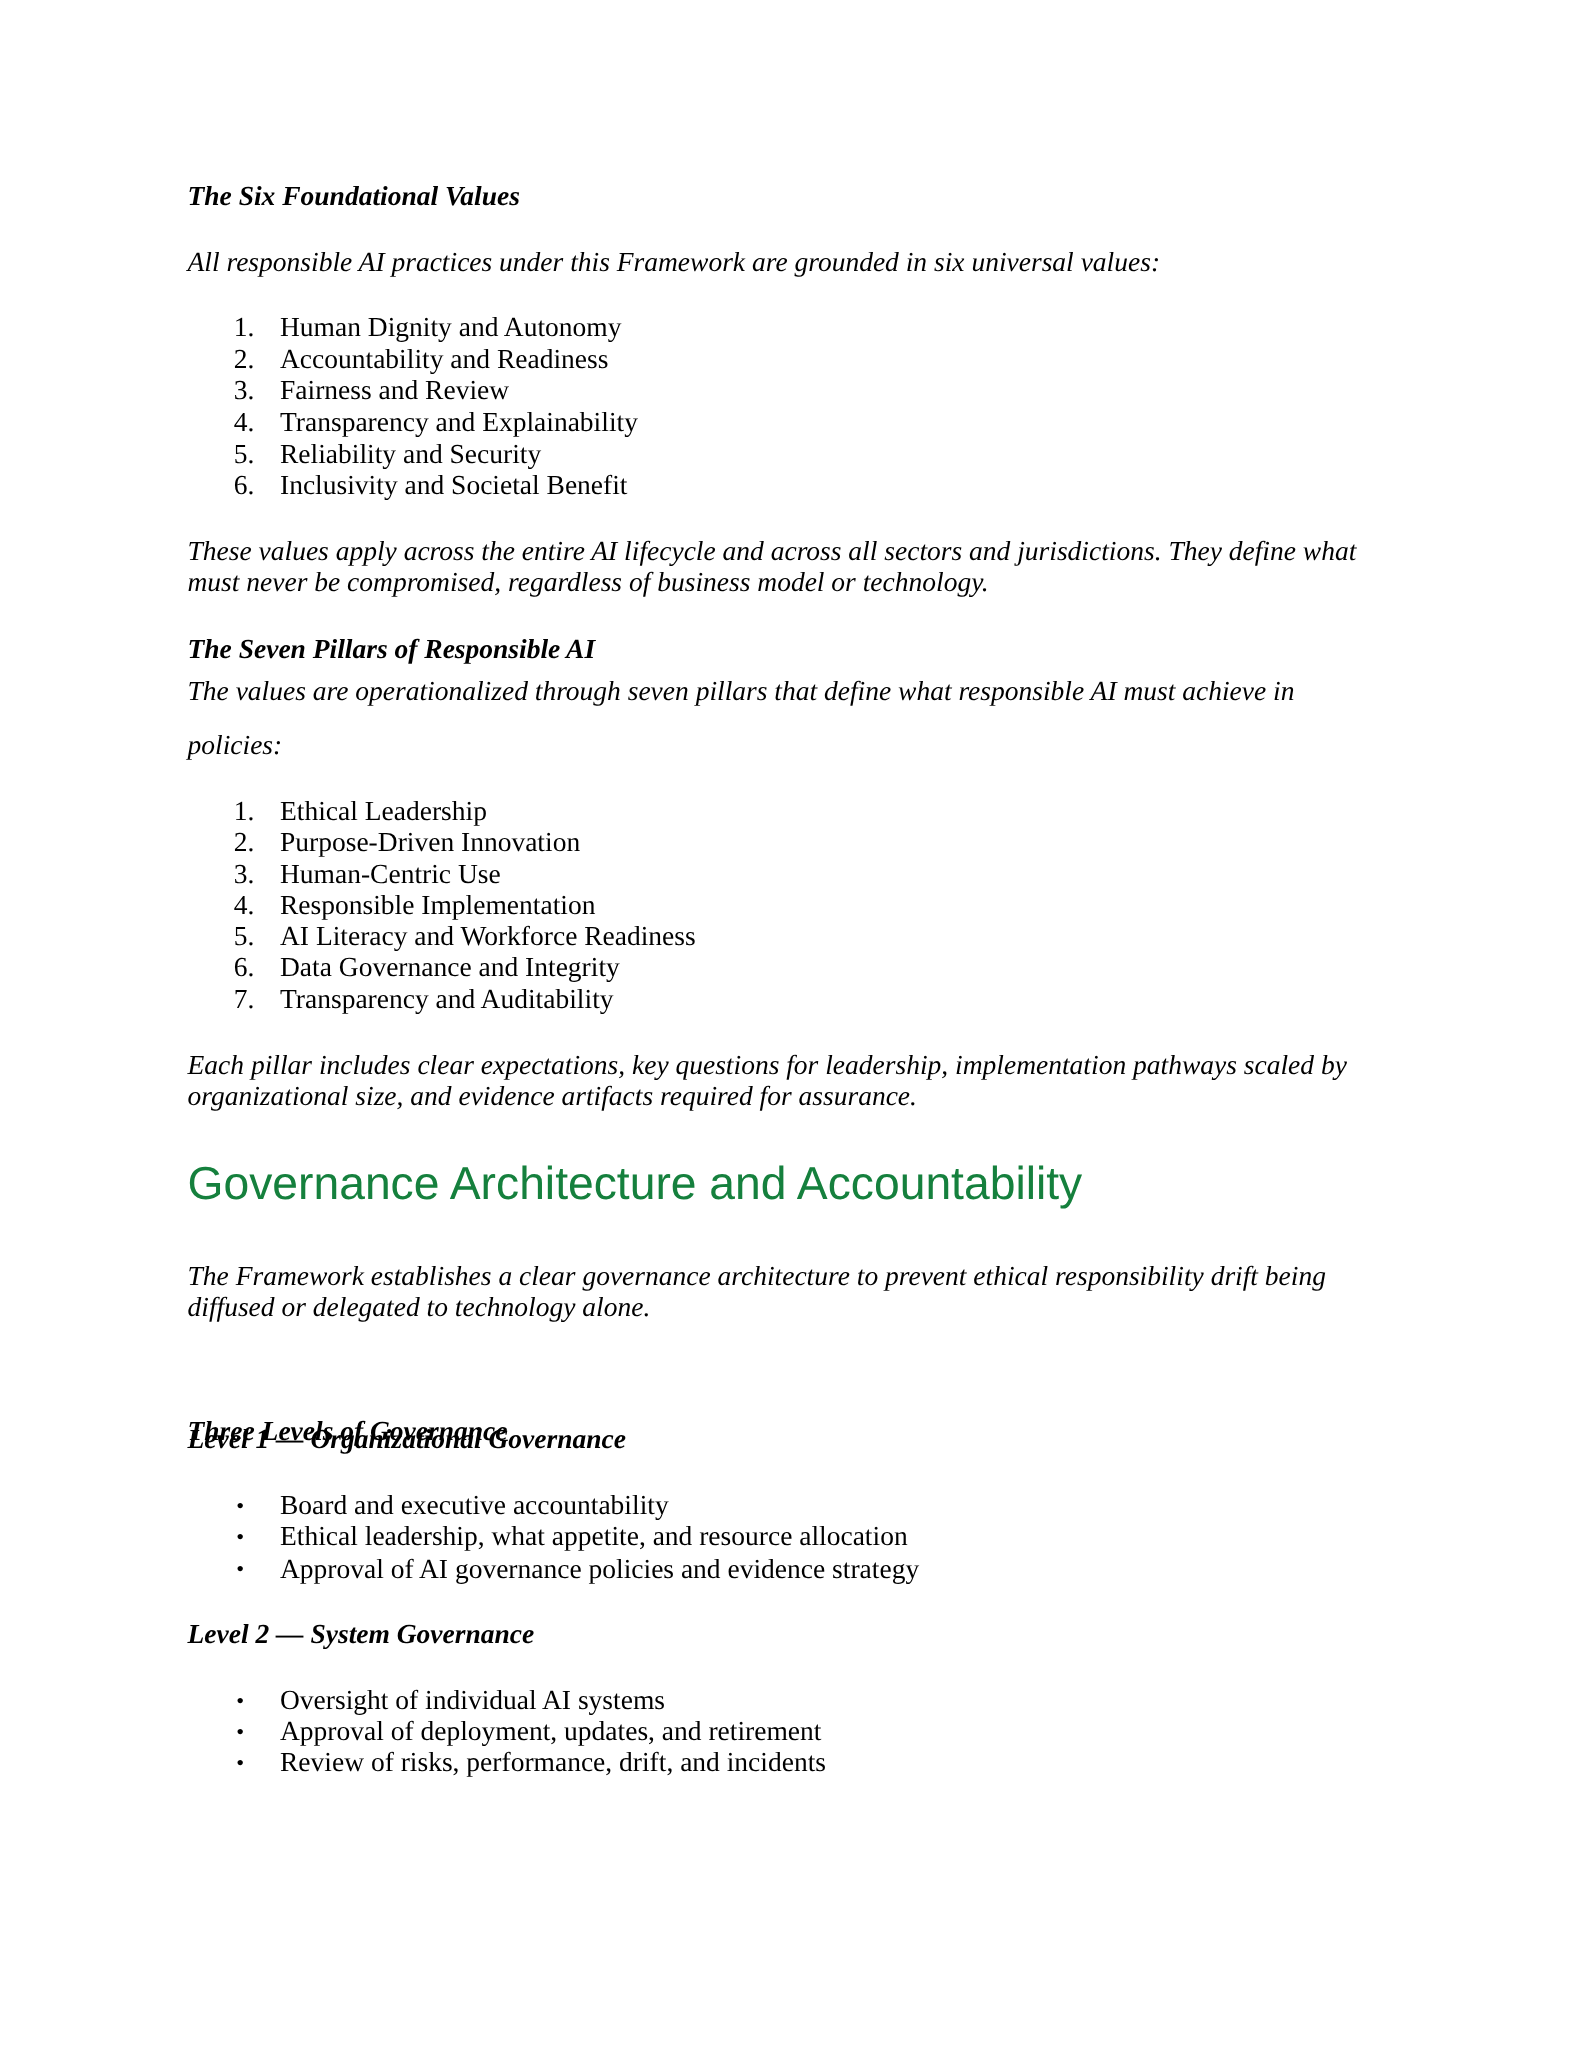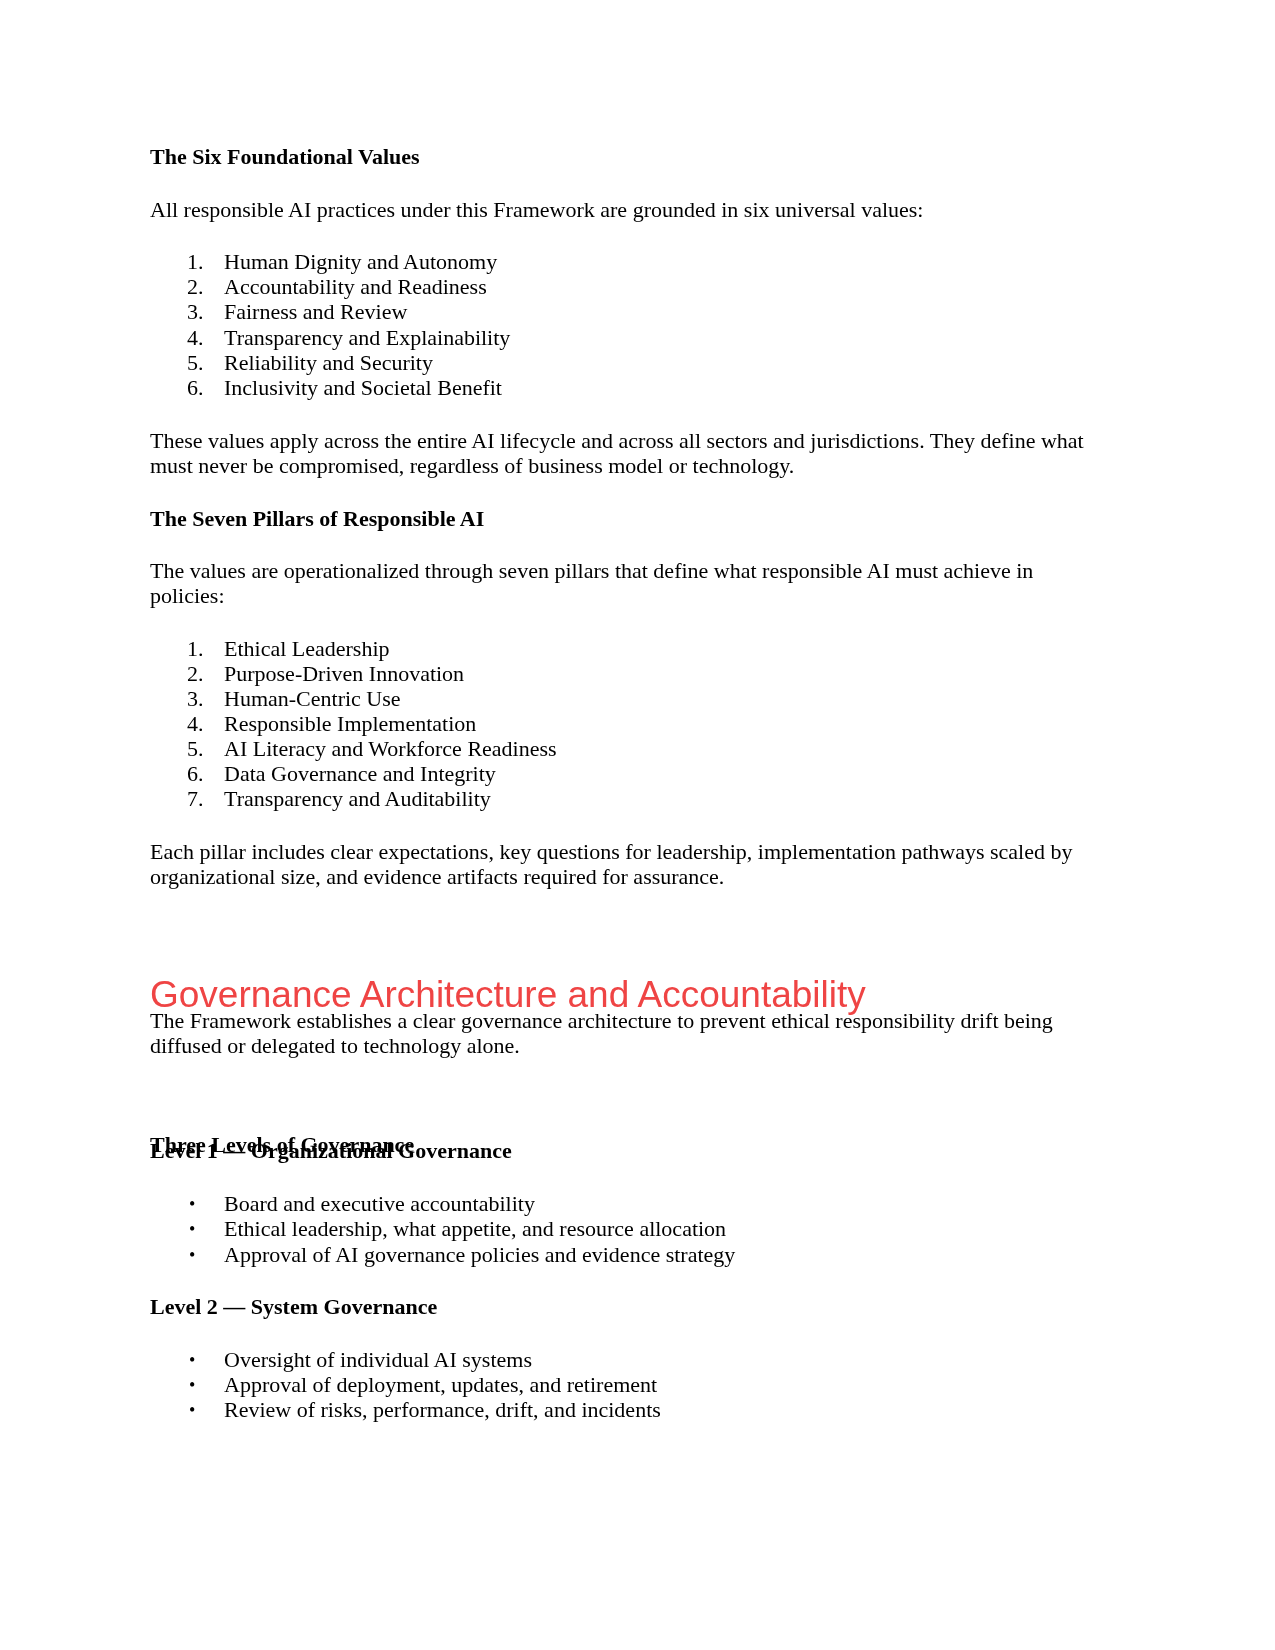--- a/index.html
+++ b/index.html
@@ -1,26 +1,26 @@
 <!DOCTYPE html>
 <html><head>
   <meta charset="utf-8">
   <style>
     html, body { margin: 0; padding: 0; background: #ffffff; }
     body { width: 1275px; height: 1650px; position: relative; overflow: hidden;
            font-family: "Liberation Serif", serif; color: #000; }
     .page { position: absolute; left: 150px; top: 0; width: 980px; }
-    .t { position: absolute; left: 0; white-space: nowrap; font-size: 22px; line-height: 26px; }
+    .t { position: absolute; left: 0; white-space: nowrap; font-size: 22px; line-height: 26px; font-style: italic; }
     .b { font-weight: bold; }
     .li { position: absolute; white-space: nowrap; font-size: 22px; line-height: 26px; }
     .num { position: absolute; left: 37px; width: 30px; }
     .bul { position: absolute; left: 39px; font-size: 18px; }
     .txt { position: absolute; left: 74px; }
     .h1 { position: absolute; left: 0; white-space: nowrap; font-family: "Liberation Sans", sans-serif;
-          font-size: 37px; color: #ef4444; line-height: 44px; margin-top: 48px; }
+          font-size: 37px; color: #15803d; line-height: 44px; }
   </style>
 </head>
 <body>
 
 <div class="page">
 
   <div class="t b" style="top:144px">The Six Foundational Values</div>
   <div class="t" style="top:197px">All responsible AI practices under this Framework are grounded in six universal values:</div>
 
   <div>
@@ -47,21 +47,21 @@
     <div class="li" style="top:375px;left:0">
         <span class="num">6.</span>
         <span class="txt">Inclusivity and Societal Benefit</span>
       </div>
   </div>
 
   <div class="t" style="top:428px">These values apply across the entire AI lifecycle and across all sectors and jurisdictions. They define what</div>
   <div class="t" style="top:453px">must never be compromised, regardless of business model or technology.</div>
 
   <div class="t b" style="top:506px">The Seven Pillars of Responsible AI</div>
-  <div class="t" style="top:558px">The values are operationalized through seven pillars that define what responsible AI must achieve in</div>
+  <div class="t" style="top:540px">The values are operationalized through seven pillars that define what responsible AI must achieve in</div>
   <div class="t" style="top:583px">policies:</div>
 
   <div>
     <div class="li" style="top:636px;left:0">
         <span class="num">1.</span>
         <span class="txt">Ethical Leadership</span>
       </div>
     <div class="li" style="top:661px;left:0">
         <span class="num">2.</span>
         <span class="txt">Purpose-Driven Innovation</span>

